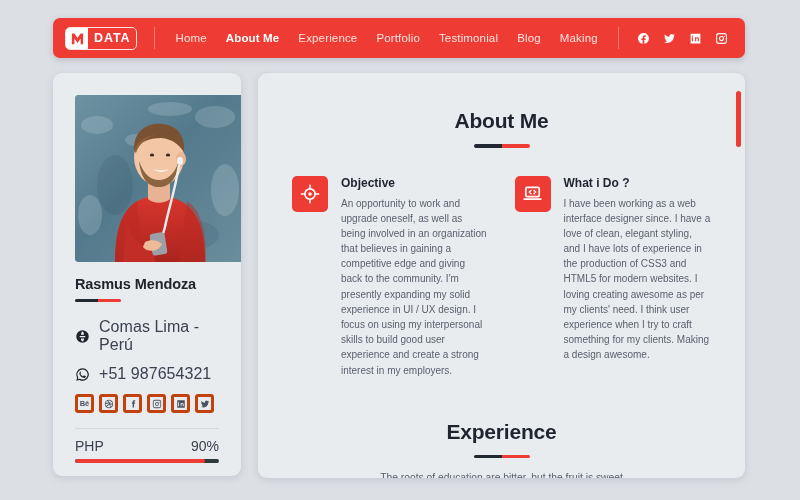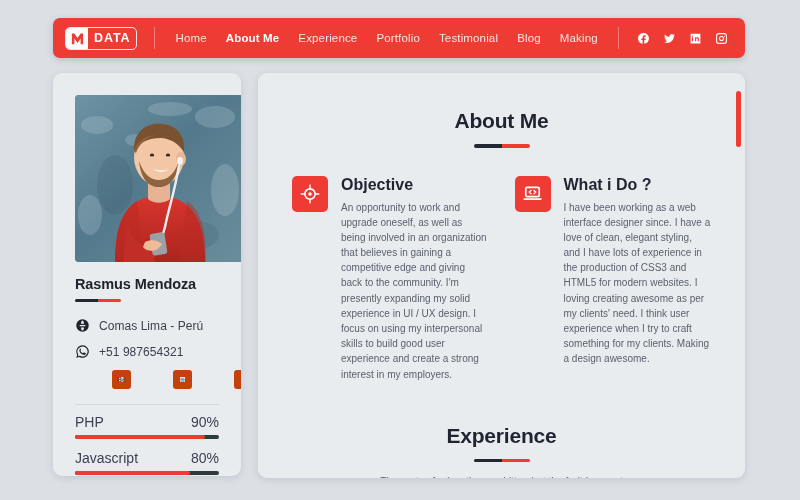--- a/index.html
+++ b/index.html
@@ -126,38 +126,37 @@
   #contact-list { margin-top: 16px; }
   .contact-row {
     display: flex;
     align-items: center;
     gap: 9px;
     margin-bottom: 11px;
   }
   .contact-icon { width: 15px; height: 15px; flex: none; }
   .contact-icon svg { display:block; width:15px; height:15px; }
   .contact-text {
-    font-size: 12px;
+    font-size: 16px;
     color: #3b4150;
     letter-spacing: 0.05px;
   }
 
   #social-row {
     display: flex;
     gap: 5px;
     margin-top: 7px;
   }
   .soc-chip {
     width: 19px; height: 19px;
-    border: 7px solid #c2410c;
+    border: 3px solid #c2410c;
     border-radius: 3px;
     display: flex; align-items: center; justify-content: center;
     cursor: pointer;
     background: transparent;
-    margin-left: 37px;
   }
   .soc-chip svg { display:block; width: 10px; height: 10px; fill: #4a5160; }
   .soc-chip .bechar { font-size: 7.5px; font-weight: bold; color:#4a5160; font-family:"Liberation Sans",sans-serif; }
 
   #skills { margin-top: 15px; }
   #skills .sk-sep {
     height: 1px; background: #d3d8de; margin-bottom: 9px;
   }
   .skill { margin-bottom: 11px; }
   .skill-head {
@@ -221,21 +220,21 @@
   .about-col { display: flex; gap: 13px; flex: 1; }
   .feat-icon {
     width: 36px; height: 36px;
     background: #ee3b34;
     border-radius: 5px;
     flex: none;
     display: flex; align-items: center; justify-content: center;
   }
   .feat-icon svg { display:block; }
   .feat-title {
-    font-size: 16px;
+    font-size: 12px;
     font-weight: bold;
     color: #1e2430;
     margin-bottom: 6px;
   }
   .feat-body {
     font-size: 10px;
     line-height: 1.52;
     color: #5a616e;
   }
 

